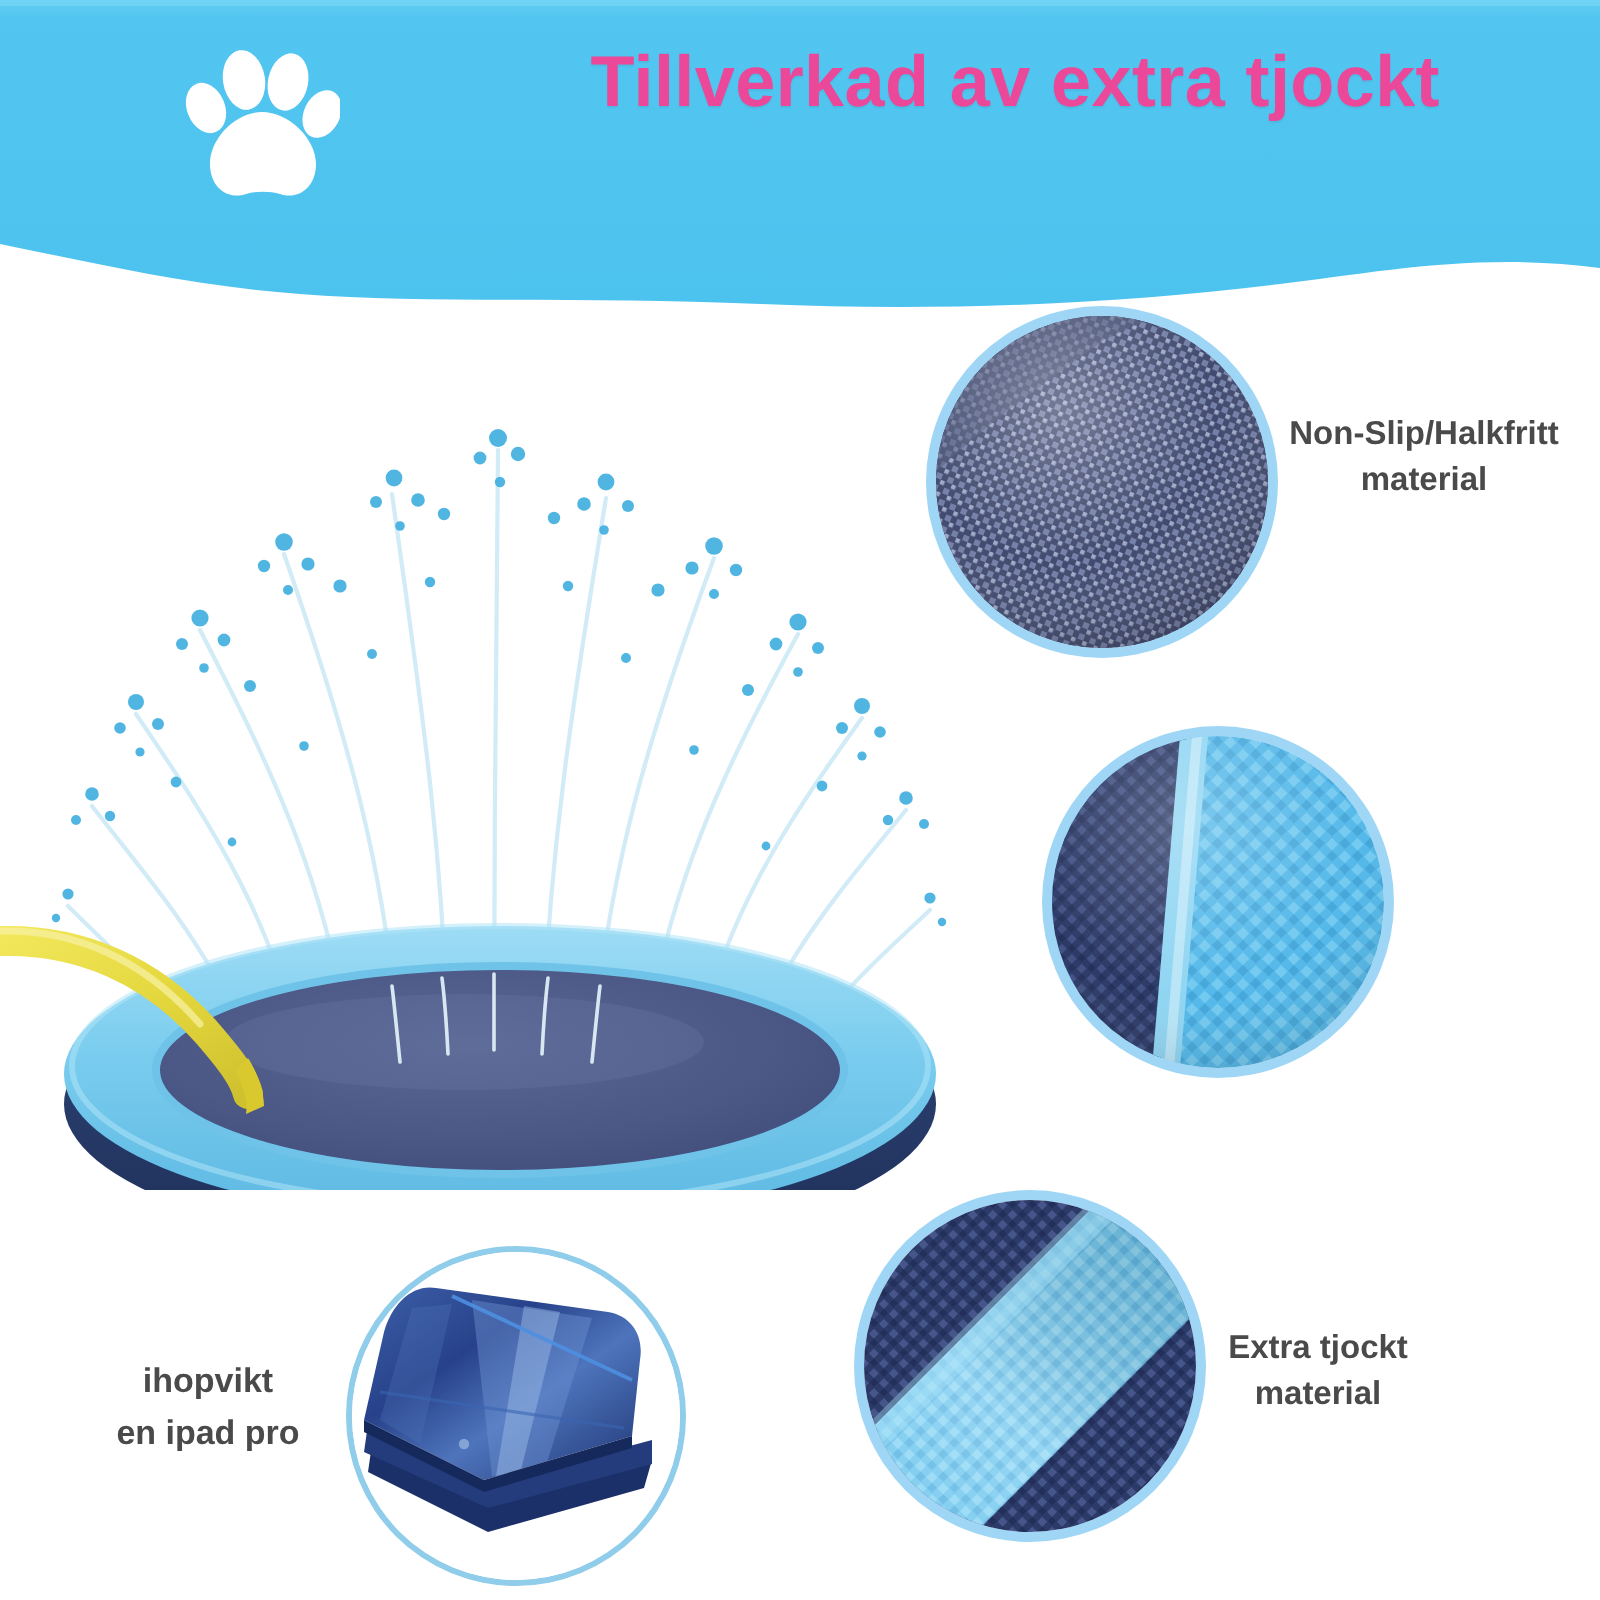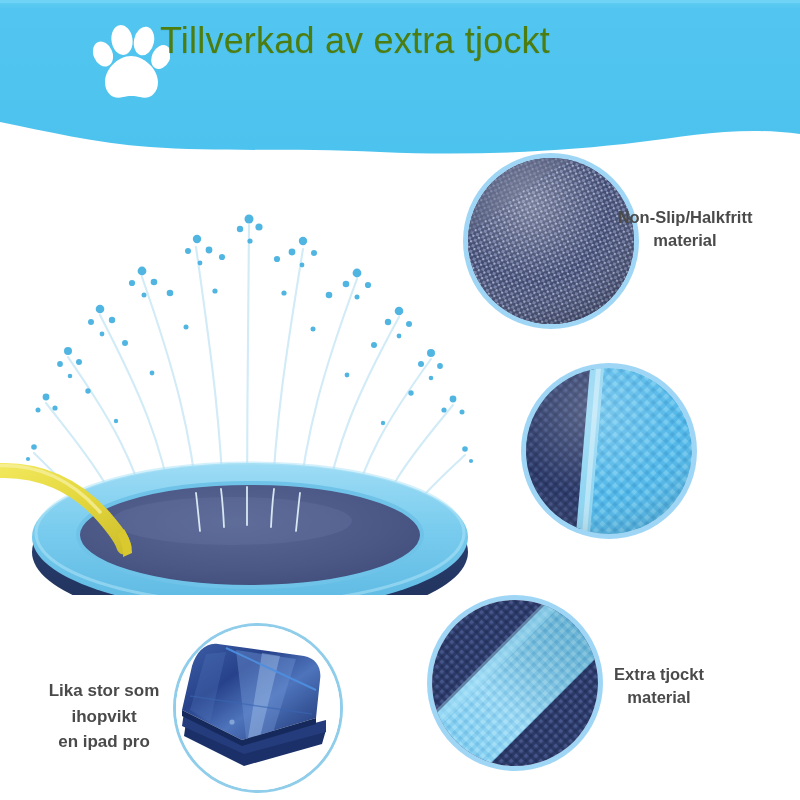--- a/index.html
+++ b/index.html
@@ -9,22 +9,22 @@
     position:relative;
   }
   .stage{position:absolute;inset:0;width:800px;height:800px;overflow:hidden;background:#fff;}
 
   
   .header-wrap{position:absolute;left:0;top:0;width:800px;height:180px;}
   .header-svg{position:absolute;left:0;top:0;}
   .paw-icon{position:absolute;left:92px;top:22px;width:78px;height:82px;}
   .header-title{
     position:absolute;left:160px;top:18px;width:560px;
-    color:#4d7c0f;font-weight:normal;font-size:36px;line-height:1.28;
-    text-align:left;letter-spacing:.2px;
+    color:#ec4899;font-weight:bold;font-size:36px;line-height:1.28;
+    text-align:right;letter-spacing:.2px;
     text-shadow:0 1px 1px rgba(0,0,0,.06);
   }
   .header-title .l2{display:block;}
 
   
   .product{position:absolute;left:0px;top:195px;width:500px;height:400px;}
   .product svg{display:block;}
 
   
   .circle{position:absolute;border-radius:50%;overflow:hidden;}
@@ -36,21 +36,21 @@
   #circle-thick{left:432px;top:600px;width:166px;height:166px;}
   #circle-folded{left:176px;top:626px;width:164px;height:164px;}
 
   .circle > svg{display:block;width:100%;height:100%;}
 
   
   .callout-label{
     position:absolute;color:#4A4A4A;font-weight:bold;
     font-size:16.5px;line-height:1.42;
   }
-  #label-nonslip{left:605px;top:206px;width:160px;text-align:center;}
+  #label-nonslip{left:632px;top:206px;width:160px;text-align:center;}
   #label-thick{left:584px;top:663px;width:150px;text-align:center;}
   #label-ipad{left:28px;top:678px;width:152px;text-align:center;font-size:17px;line-height:1.5;}
   .callout-label span{display:block;}
 </style>
 </head>
 <body>
 
 <div class="stage">
 
   <div class="header-wrap">
@@ -333,18 +333,17 @@
       <path d="M30,28 L50,26 L34,96 L14,84 Z" fill="#4C6FB4" opacity=".35"></path>
 
       <path d="M50,22 L140,64" stroke="#4E8FE0" stroke-width="2" fill="none" opacity=".9"></path>
       <path d="M14,70 L136,88" stroke="#3A66B2" stroke-width="1.6" fill="none" opacity=".6"></path>
 
       <path d="M6,84 L66,114 L140,92 L140,98 L66,120 L6,90 Z" fill="#16295C"></path>
       <circle cx="56" cy="96" r="2.6" fill="#9BB9E4" opacity=".7"></circle>
     </svg>
   </div>
   <div class="callout-label" id="label-ipad">
-    <span>Lika stor som</span>
     <span>ihopvikt</span>
     <span>en ipad pro</span>
   </div>
 
 </div>
 
 </body></html>

